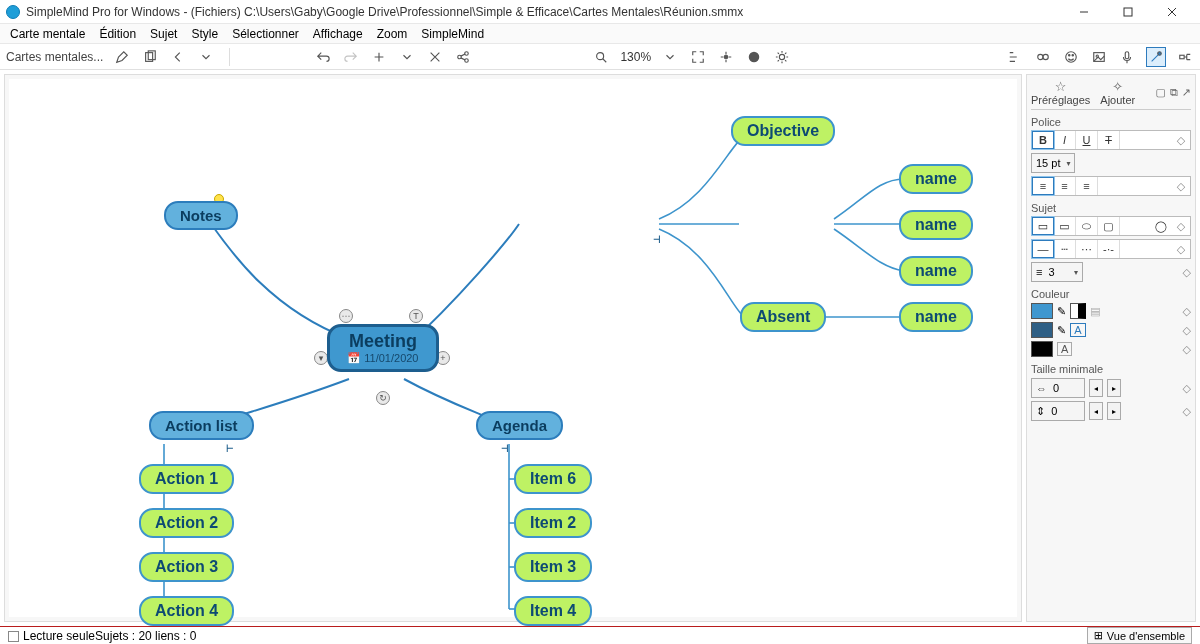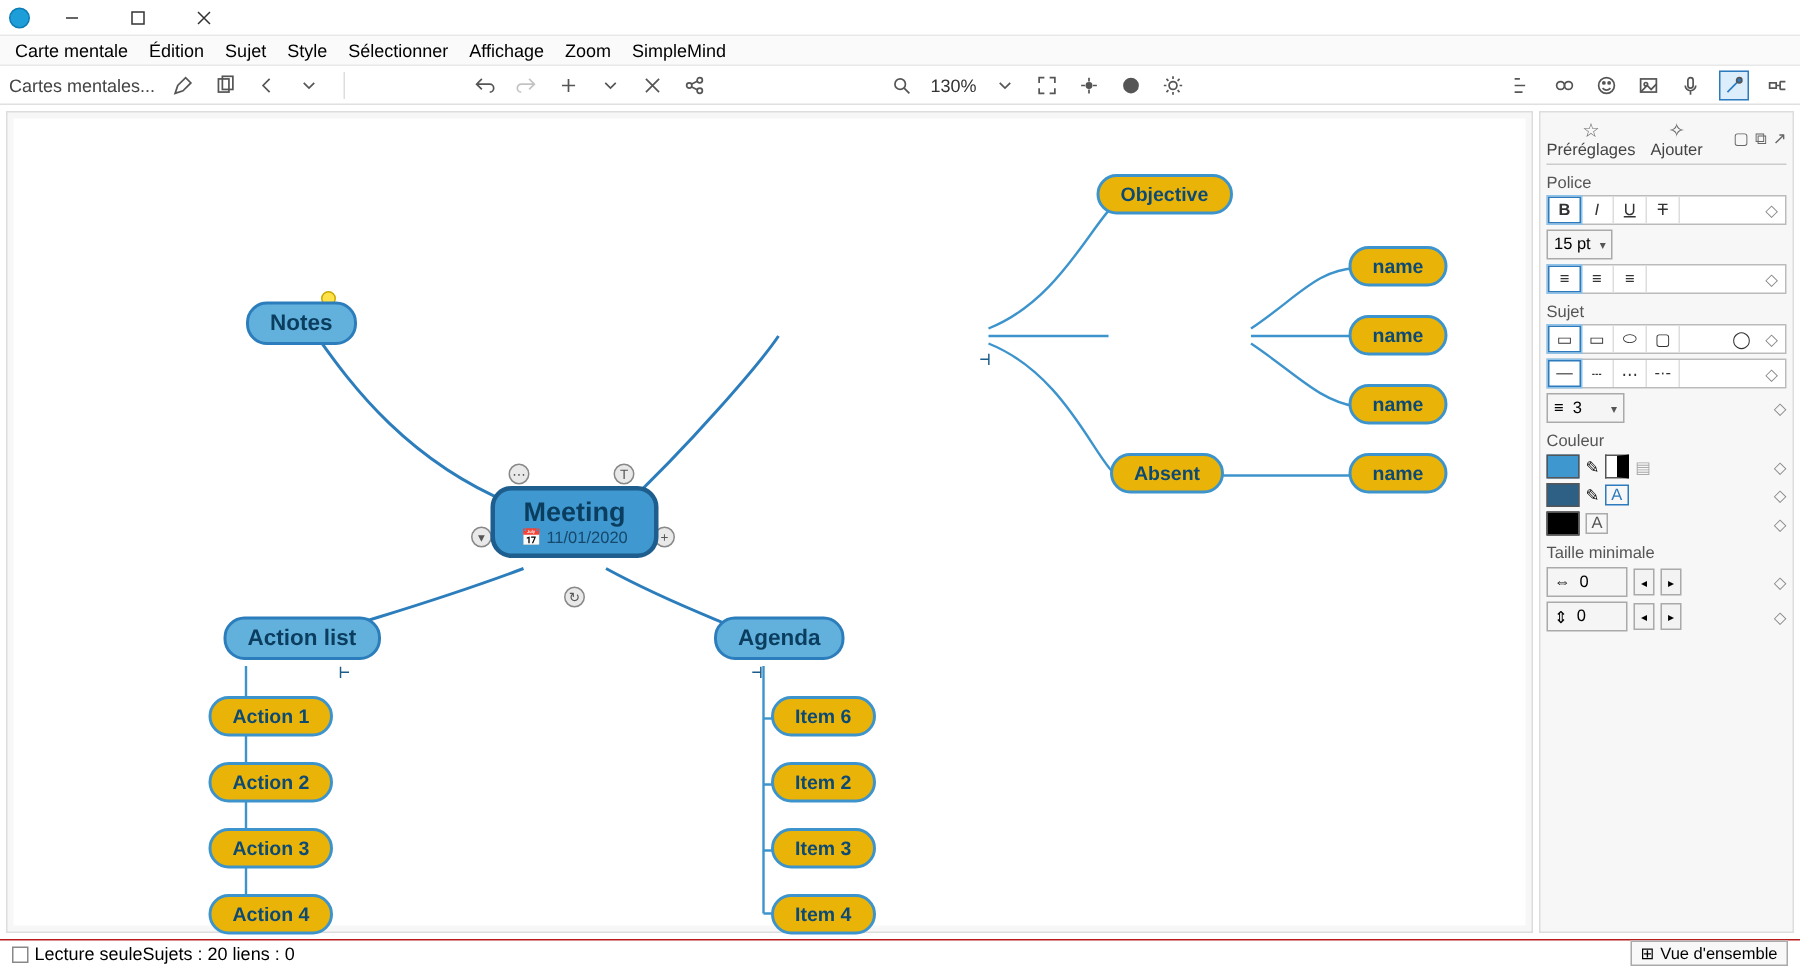--- a/index.html
+++ b/index.html
@@ -23,21 +23,21 @@
   
   .body { position:absolute; top:70px; bottom:18px; left:0; right:0; display:flex;}
   .canvas-wrap { flex:1; background:#f7f7f7; border:1px solid #ddd; margin:4px; position:relative;}
   .canvas { position:absolute; inset:4px; background:#fff; }
   .sidepanel { width:170px; background:#f7f7f7; border:1px solid #ddd; margin:4px 4px 4px 0; padding:4px; font-size:11px; overflow:hidden;}
   
   .node { position:absolute; border:2px solid #2c7dbc; border-radius:14px; display:flex; flex-direction:column; align-items:center; justify-content:center; font-weight:bold; padding:4px 14px;}
   .lvl0 { border-width:3px; border-color:#1d5e8e; background:#3f98cf; color:#0b3d5f; font-size:18px;}
   .lvl0 .date { font-size:11px; font-weight:normal; color:#16486c;}
   .lvl1 { background:#62b1dd; color:#0b3d5f; font-size:15px;}
-  .lvl2 { background:#eab308; color:#0d4a73; font-size:13px; font-weight:bold; border-color:#3d94cc;}
+  .lvl2 { background:#bef264; color:#0d4a73; font-size:16px; font-weight:bold; border-color:#3d94cc;}
   .handle{ position:absolute; width:14px;height:14px;border-radius:50%;background:#e9e9e9;border:1px solid #888;display:flex;align-items:center;justify-content:center;font-size:9px;color:#555;}
   .notes-dot{position:absolute;width:10px;height:10px;border-radius:50%;background:#ffe24a;border:1px solid #c9a800;}
   .fork{position:absolute;color:#1b5c8a;font-size:12px;font-family:monospace;}
   
   .sp-tabs{display:flex; gap:10px; border-bottom:1px solid #ccc; padding-bottom:3px; margin-bottom:4px;}
   .sp-tab{flex:0 0 auto; text-align:center; color:#444;}
   .sp-tab .ic{display:block;font-size:13px;color:#666;}
   .sp-right{margin-left:auto;display:flex;gap:4px;align-items:center;color:#666;}
   .sp-group{margin-top:6px;}
   .sp-title{color:#555;margin-bottom:2px;}
@@ -58,20 +58,21 @@
   
   svg.links{position:absolute;inset:0;width:100%;height:100%;}
   svg.links path{stroke:#2c7dbc;stroke-width:2;fill:none;}
   svg.links path.thin{stroke:#3d94cc;stroke-width:1.6;}
 </style>
 </head>
 <body>
 
 <div class="titlebar">
   <div class="app-icon"></div>
+  <div class="title">SimpleMind Pro for Windows - (Fichiers) C:\Users\Gaby\Google Drive\Professionnel\Simple &amp; Efficace\Cartes Mentales\Réunion.smmx</div>
   <div class="winbtn">
       <svg viewBox="0 0 10 10">
         <path d="M1 5 H9" stroke="#333" stroke-width="1"></path>
       </svg>
     </div>
   <div class="winbtn">
       <svg viewBox="0 0 10 10">
         <rect x="1" y="1" width="8" height="8" fill="none" stroke="#333" stroke-width="1"></rect>
       </svg>
     </div>

